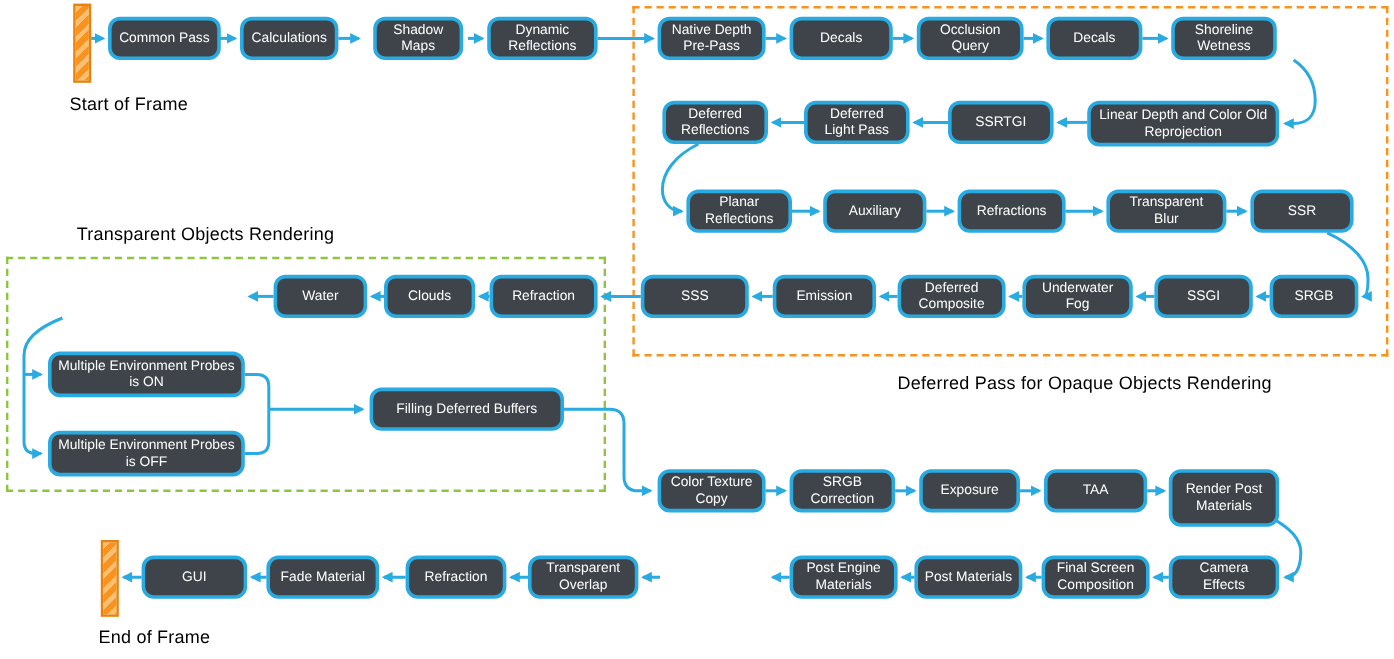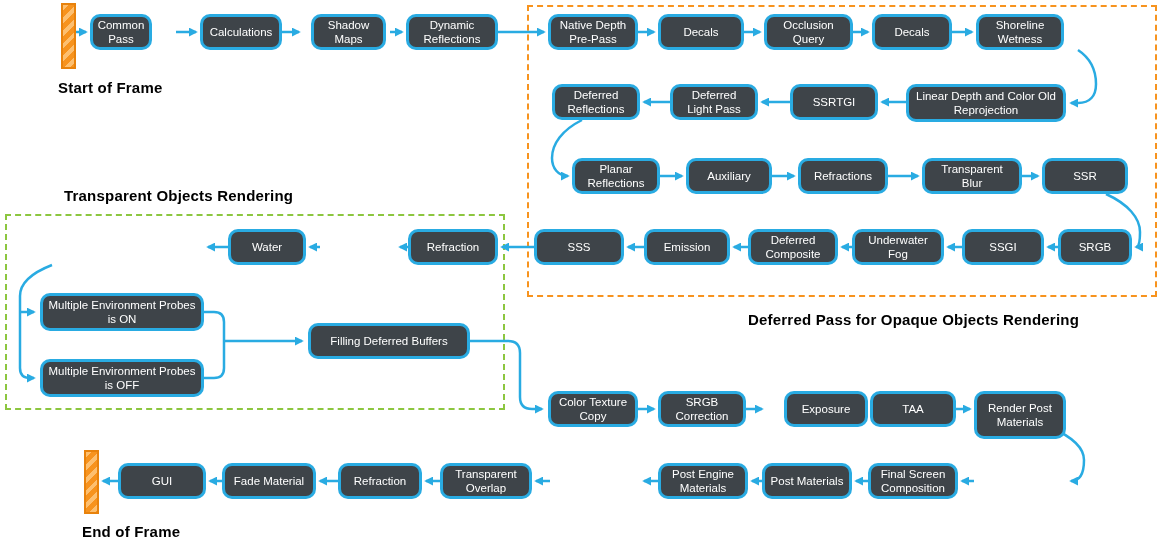--- a/index.html
+++ b/index.html
@@ -13,21 +13,21 @@
     color:#ffffff;
     font-size:11.5px;
     line-height:1.22;
     display:flex; align-items:center; justify-content:center;
     text-align:center;
     padding:2px 5px;
   }
   .group { position:absolute; border:2px dashed; }
   .group-orange { border-color:var(--opaque-group-border,#F7931E); }
   .group-green  { border-color:var(--transparent-group-border,#8CC63F); }
-  .flabel { position:absolute; color:#000; font-size:15px; font-weight:700; letter-spacing:.2px; white-space:nowrap; }
+  .flabel { position:absolute; color:#000; font-size:15px; font-weight:400; letter-spacing:.2px; white-space:nowrap; }
   .marker-bar {
     position:absolute;
     border:2px solid #E8820C;
     background:repeating-linear-gradient(135deg,#FDBF6F 0 4px,var(--marker-fill,#F7931E) 4px 9px);
   }
   .arrows { position:absolute; left:0; top:0; }
   .arrows path { fill:none; stroke:var(--arrow,#29ABE2); stroke-width:2.5px; }
   #ah path { fill:var(--arrow,#29ABE2); stroke:none; }
 </style>
 </head>
@@ -99,21 +99,21 @@
     <path d="M550 481 L536 481" marker-end="url(#ah)"></path>
     <path d="M440 481 L426 481" marker-end="url(#ah)"></path>
     <path d="M338 481 L320 481" marker-end="url(#ah)"></path>
     <path d="M222 481 L210 481" marker-end="url(#ah)"></path>
     <path d="M118 481 L103 481" marker-end="url(#ah)"></path>
   </svg>
 
   <div class="marker-bar" style="left:61px;top:3px;width:15px;height:66px"></div>
   <div class="marker-bar" style="left:84px;top:450px;width:15px;height:64px"></div>
 
-  <div class="node" style="left:90px;top:14px;width:62px;height:36px">Common Pass</div>
+  <div class="node" style="left:90px;top:14px;width:94px;height:36px">Common Pass</div>
   <div class="node" style="left:200px;top:14px;width:82px;height:36px">Calculations</div>
   <div class="node" style="left:311px;top:14px;width:75px;height:36px">Shadow Maps</div>
   <div class="node" style="left:406px;top:14px;width:92px;height:36px">Dynamic Reflections</div>
   <div class="node" style="left:548px;top:14px;width:90px;height:36px">Native Depth Pre-Pass</div>
   <div class="node" style="left:658px;top:14px;width:86px;height:36px">Decals</div>
   <div class="node" style="left:872px;top:14px;width:80px;height:36px">Decals</div>
   <div class="node" style="left:764px;top:14px;width:89px;height:36px">Occlusion Query</div>
   <div class="node" style="left:976px;top:14px;width:88px;height:36px">Shoreline Wetness</div>
 
   <div class="node" style="left:552px;top:84px;width:88px;height:36px">Deferred Reflections</div>
@@ -121,44 +121,46 @@
   <div class="node" style="left:790px;top:84px;width:88px;height:36px">SSRTGI</div>
   <div class="node" style="left:906px;top:84px;width:160px;height:38px">Linear Depth and Color Old Reprojection</div>
 
   <div class="node" style="left:572px;top:158px;width:88px;height:36px">Planar Reflections</div>
   <div class="node" style="left:686px;top:158px;width:86px;height:36px">Auxiliary</div>
   <div class="node" style="left:798px;top:158px;width:90px;height:36px">Refractions</div>
   <div class="node" style="left:922px;top:158px;width:100px;height:36px">Transparent Blur</div>
   <div class="node" style="left:1042px;top:158px;width:86px;height:36px">SSR</div>
 
   <div class="node" style="left:228px;top:229px;width:78px;height:36px">Water</div>
+  <div class="node" style="left:320px;top:229px;width:76px;height:36px">Clouds</div>
   <div class="node" style="left:408px;top:229px;width:90px;height:36px">Refraction</div>
   <div class="node" style="left:534px;top:229px;width:90px;height:36px">SSS</div>
   <div class="node" style="left:644px;top:229px;width:86px;height:36px">Emission</div>
   <div class="node" style="left:748px;top:229px;width:90px;height:36px">Deferred Composite</div>
   <div class="node" style="left:852px;top:229px;width:92px;height:36px">Underwater Fog</div>
   <div class="node" style="left:962px;top:229px;width:82px;height:36px">SSGI</div>
   <div class="node" style="left:1058px;top:229px;width:74px;height:36px">SRGB</div>
 
   <div class="node" style="left:40px;top:293px;width:164px;height:38px">Multiple Environment Probes is ON</div>
   <div class="node" style="left:40px;top:359px;width:164px;height:38px">Multiple Environment Probes is OFF</div>
   <div class="node" style="left:308px;top:323px;width:162px;height:36px">Filling Deferred Buffers</div>
 
   <div class="node" style="left:548px;top:391px;width:90px;height:36px">Color Texture Copy</div>
   <div class="node" style="left:658px;top:391px;width:88px;height:36px">SRGB Correction</div>
-  <div class="node" style="left:784px;top:391px;width:84px;height:36px">Exposure</div>
+  <div class="node" style="left:766px;top:391px;width:84px;height:36px">Exposure</div>
   <div class="node" style="left:870px;top:391px;width:86px;height:36px">TAA</div>
   <div class="node" style="left:974px;top:391px;width:92px;height:48px">Render Post Materials</div>
 
   <div class="node" style="left:118px;top:463px;width:88px;height:36px">GUI</div>
   <div class="node" style="left:222px;top:463px;width:94px;height:36px">Fade Material</div>
   <div class="node" style="left:338px;top:463px;width:84px;height:36px">Refraction</div>
   <div class="node" style="left:440px;top:463px;width:92px;height:36px">Transparent Overlap</div>
   <div class="node" style="left:658px;top:463px;width:90px;height:36px">Post Engine Materials</div>
   <div class="node" style="left:762px;top:463px;width:90px;height:36px">Post Materials</div>
   <div class="node" style="left:868px;top:463px;width:90px;height:36px">Final Screen Composition</div>
+  <div class="node" style="left:974px;top:463px;width:92px;height:36px">Camera Effects</div>
 
   <div class="flabel" style="left:58px;top:79px">Start of Frame</div>
   <div class="flabel" style="left:64px;top:187px">Transparent Objects Rendering</div>
   <div class="flabel" style="left:748px;top:311px">Deferred Pass for Opaque Objects Rendering</div>
   <div class="flabel" style="left:82px;top:523px">End of Frame</div>
 
 </div>
 
 </body></html>

